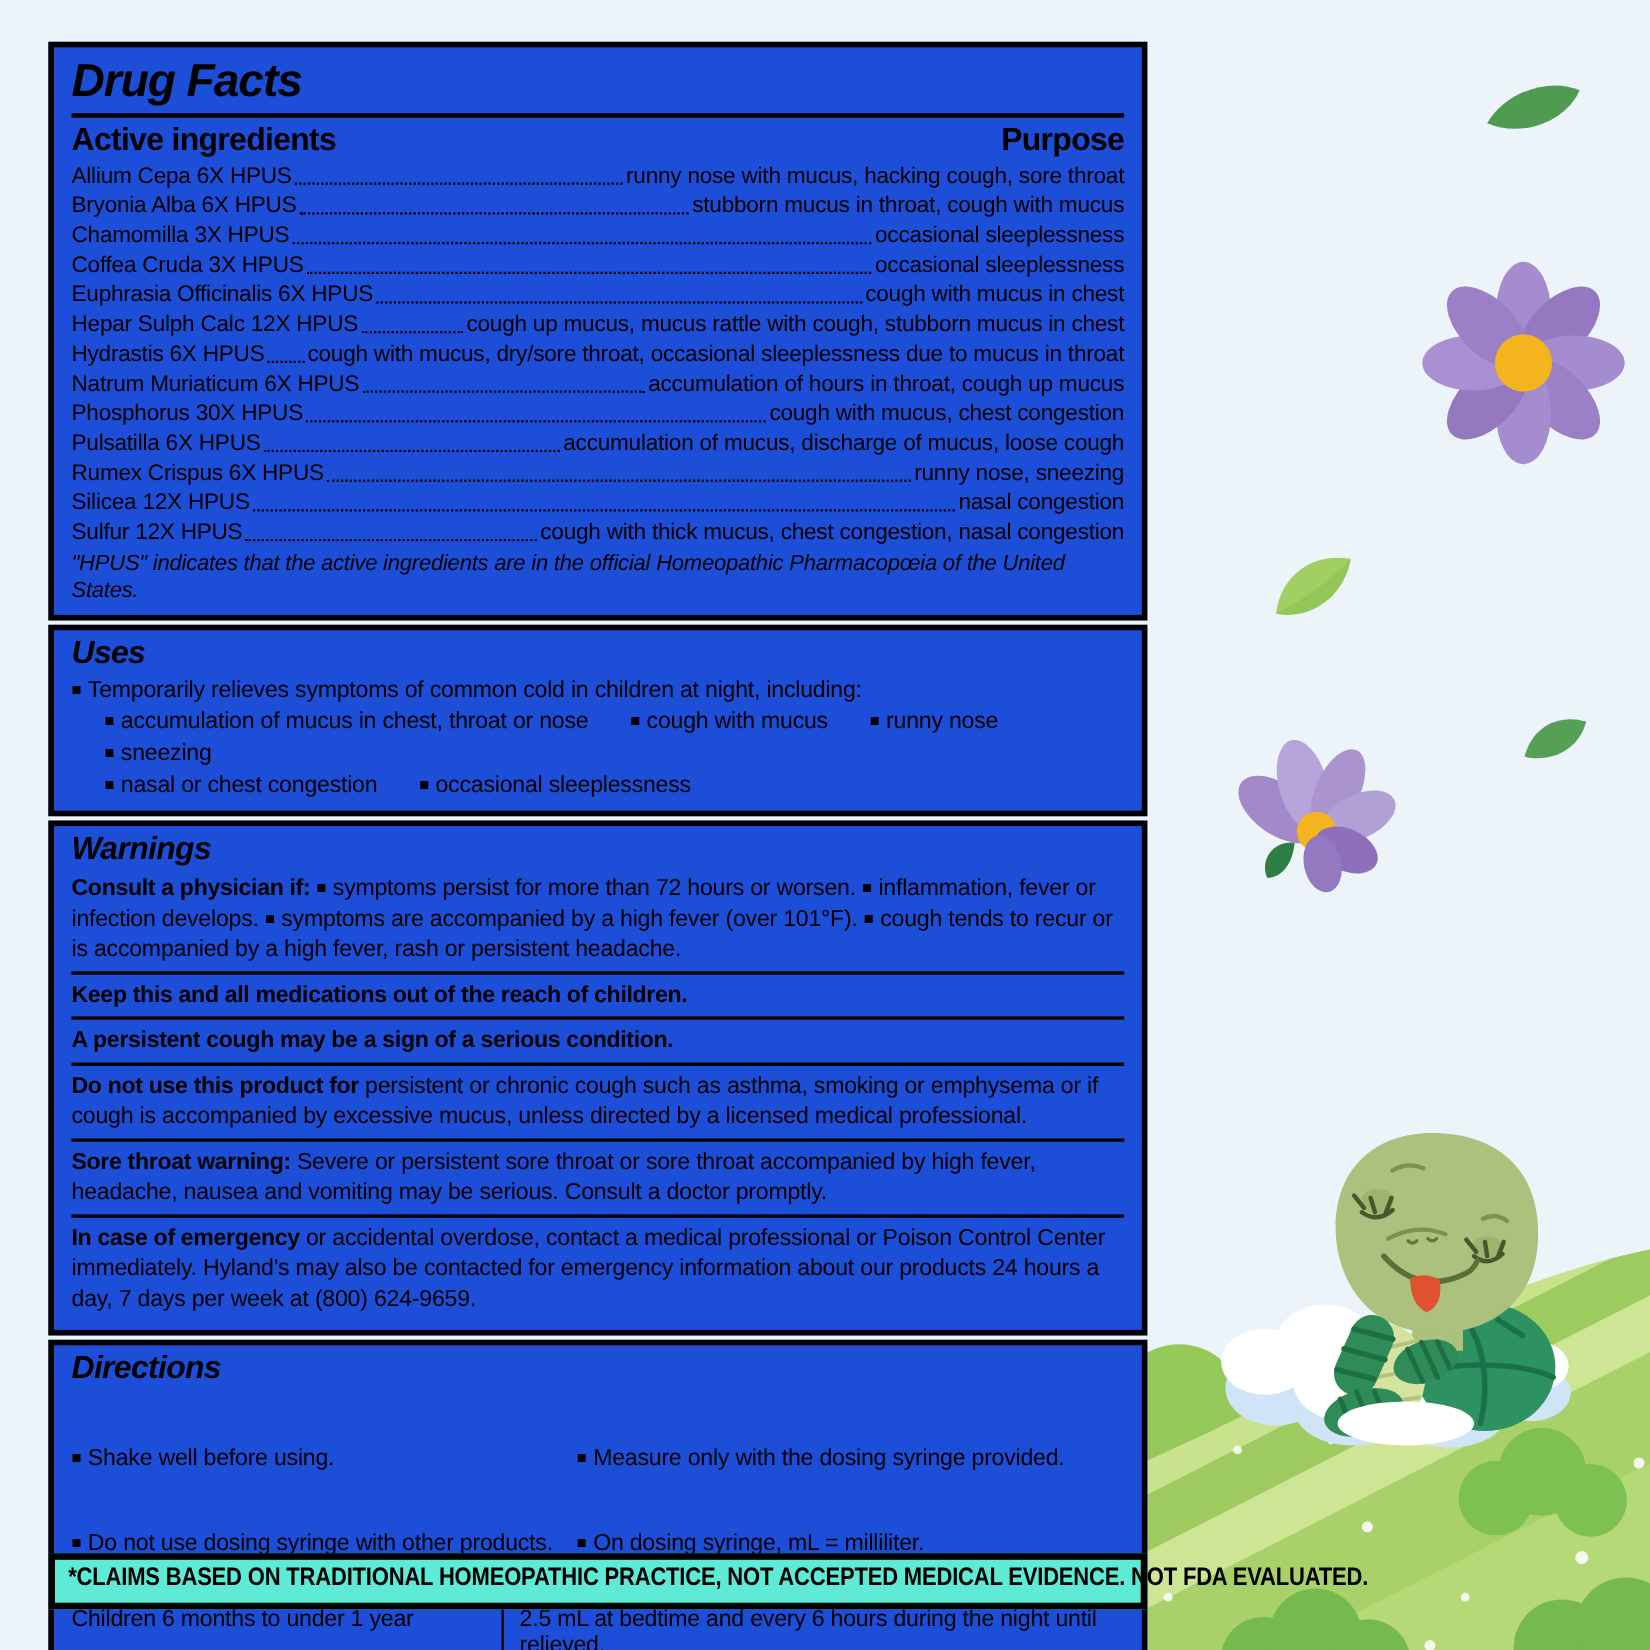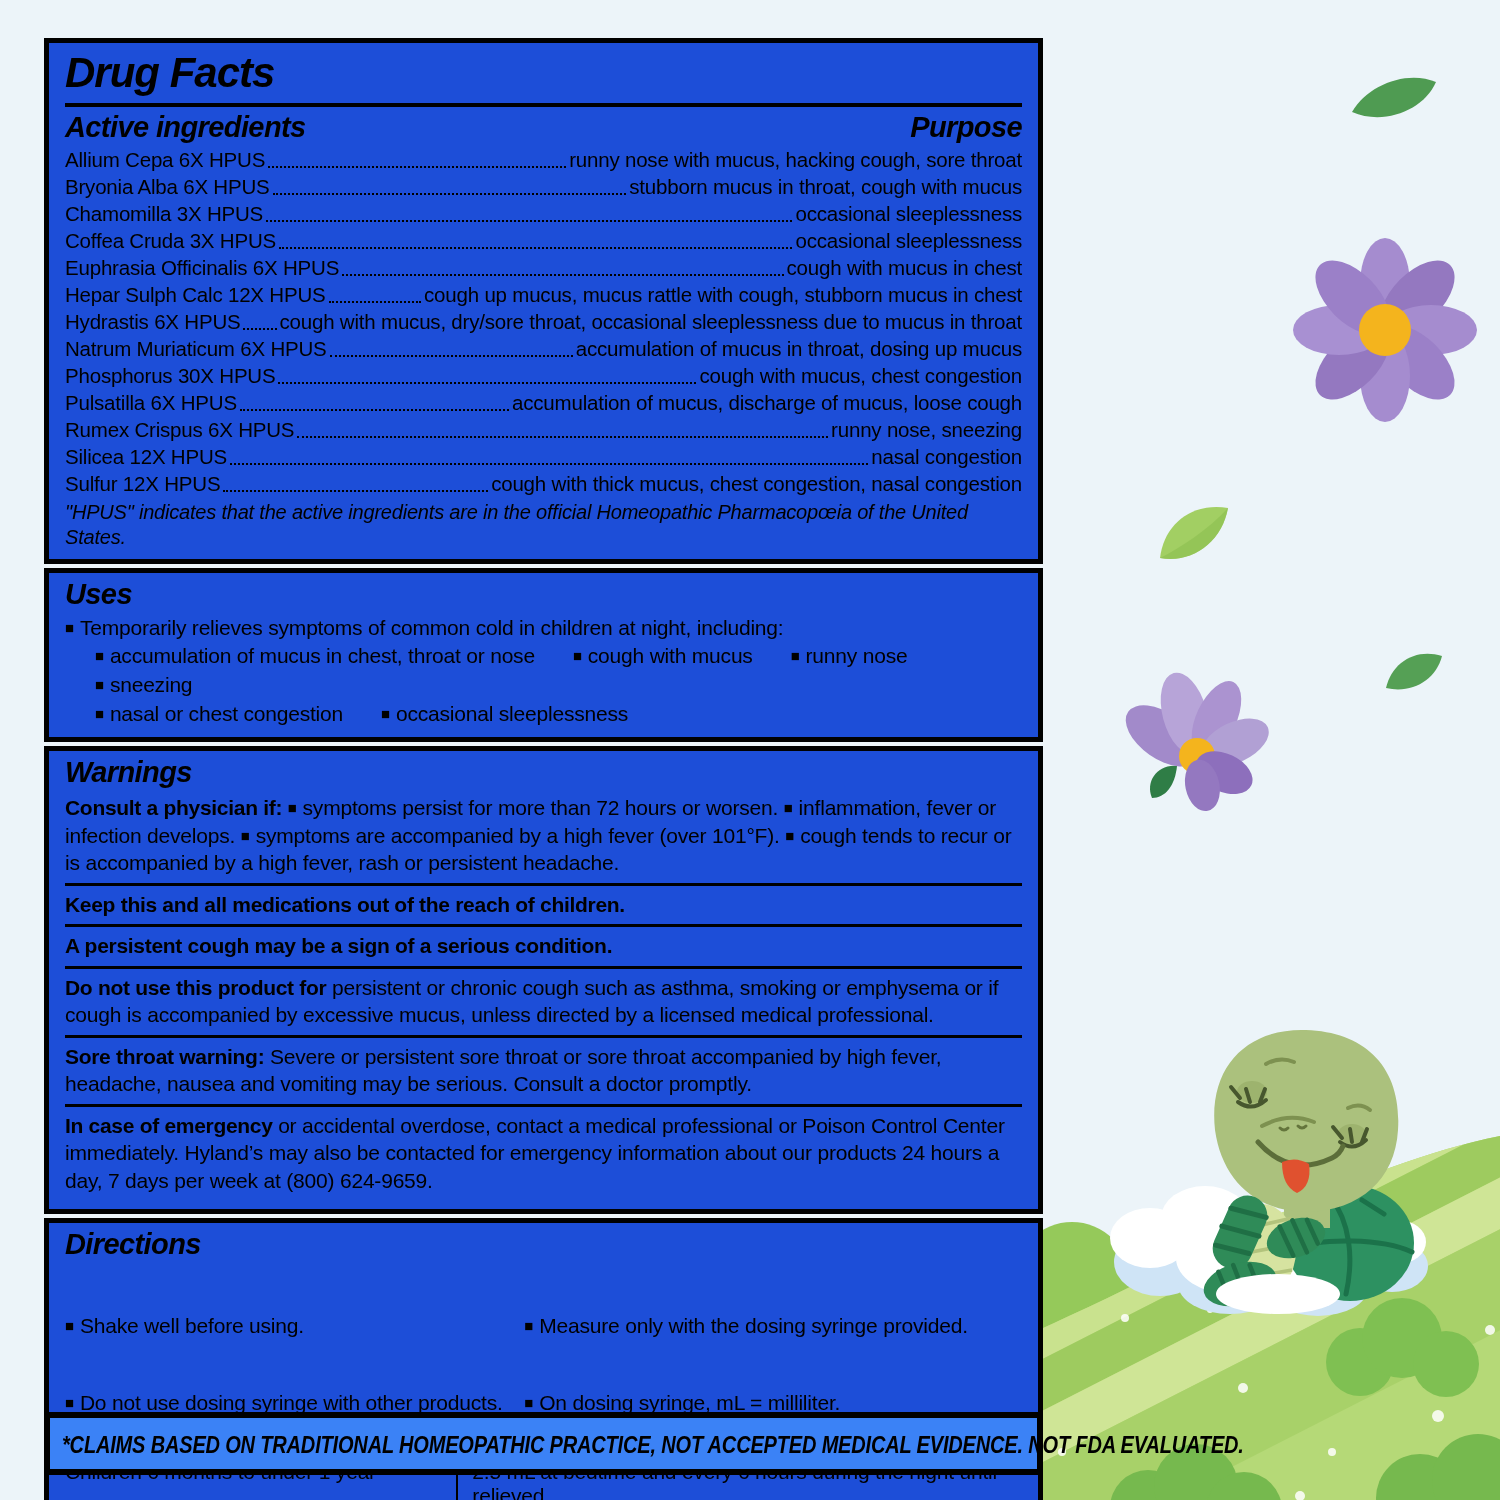--- a/index.html
+++ b/index.html
@@ -20,21 +20,21 @@
   .box{
     background:#1d4ed8;border:5px solid #000;margin-bottom:4px;
     padding:6px 16px 9px 16px;box-sizing:border-box;
   }
   h1.df-title{
     margin:2px 0 8px 0;font-size:42px;line-height:1.05;
     font-style:italic;font-weight:bold;letter-spacing:-1px;
   }
   .rule{border-top:4px solid #000;margin:0 0 4px 0;}
   .ai-head{display:flex;justify-content:space-between;align-items:baseline;margin:3px 0 2px 0;}
-  .ai-head span{font-size:29px;font-style:italic;font-weight:bold;letter-spacing:-0.6px;}
+  .ai-head span{font-size:29px;font-weight:bold;letter-spacing:-0.6px;}
   .ing-row{display:flex;align-items:flex-end;font-size:20.5px;line-height:27px;white-space:nowrap;}
   .dots{flex:1;border-bottom:2.5px dotted #000;margin:0 3px 5px 3px;min-width:14px;}
   .hpus{font-size:20px;font-style:italic;margin-top:3px;line-height:25px;}
   h2.sec{
     margin:0 0 3px 0;font-size:29px;line-height:1.1;
     font-style:italic;font-weight:bold;letter-spacing:-0.6px;
   }
   .body-t{font-size:21px;line-height:27.5px;}
   .sq{font-size:15px;vertical-align:2px;margin-right:6px;}
   .bitem{display:inline-block;margin-right:38px;}
@@ -46,22 +46,22 @@
   .dir-col1{width:48%;}
   .dir-col2{flex:1;}
   .dir-col1 div,.dir-col2 div{white-space:nowrap;margin-top:48px;}
   table.dose{width:100%;border-collapse:collapse;font-size:21px;}
   table.dose td{padding:4px 8px 5px 0;vertical-align:top;}
   table.dose td.age{width:41%;border-right:2.5px solid #000;}
   table.dose td.dose-val{padding-left:14px;}
   table.dose tr + tr td{border-top:2.5px solid #000;}
   .claims{
     position:absolute;left:44px;top:1412px;width:999px;z-index:2;
-    background:#3b82f6;border:6px solid #000;box-sizing:border-box;
-    padding:14px 12px 10px 12px;white-space:nowrap;font-style:italic;
+    background:#5eead4;border:6px solid #000;box-sizing:border-box;
+    padding:2px 12px 10px 12px;white-space:nowrap;
   }
   .claims span{
     display:inline-block;font-size:23px;font-weight:bold;letter-spacing:-0.2px;
     transform:scaleX(0.87);transform-origin:left center;
   }
 </style>
 </head>
 <body>
 
 <div class="stage">
@@ -285,21 +285,21 @@
             <span class="ing-purpose">cough up mucus, mucus rattle with cough, stubborn mucus in chest</span>
           </div>
           <div class="ing-row">
             <span class="ing-name">Hydrastis 6X HPUS</span>
             <span class="dots"></span>
             <span class="ing-purpose">cough with mucus, dry/sore throat, occasional sleeplessness due to mucus in throat</span>
           </div>
           <div class="ing-row">
             <span class="ing-name">Natrum Muriaticum 6X HPUS</span>
             <span class="dots"></span>
-            <span class="ing-purpose">accumulation of mucus in throat, dosing up mucus</span>
+            <span class="ing-purpose">accumulation of hours in throat, cough up mucus</span>
           </div>
           <div class="ing-row">
             <span class="ing-name">Phosphorus 30X HPUS</span>
             <span class="dots"></span>
             <span class="ing-purpose">cough with mucus, chest congestion</span>
           </div>
           <div class="ing-row">
             <span class="ing-name">Pulsatilla 6X HPUS</span>
             <span class="dots"></span>
             <span class="ing-purpose">accumulation of mucus, discharge of mucus, loose cough</span>

